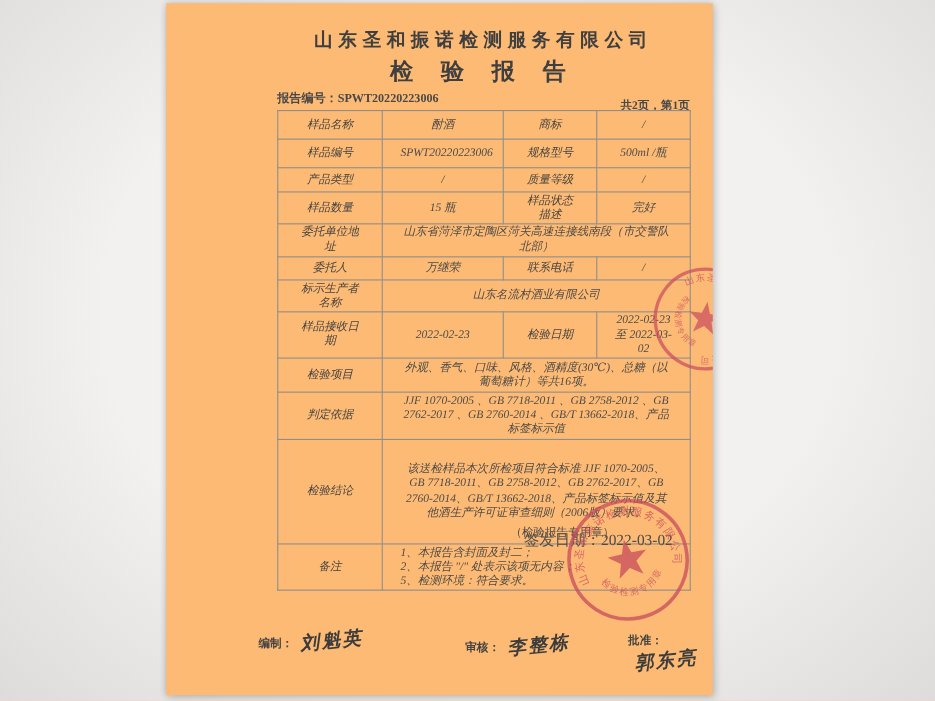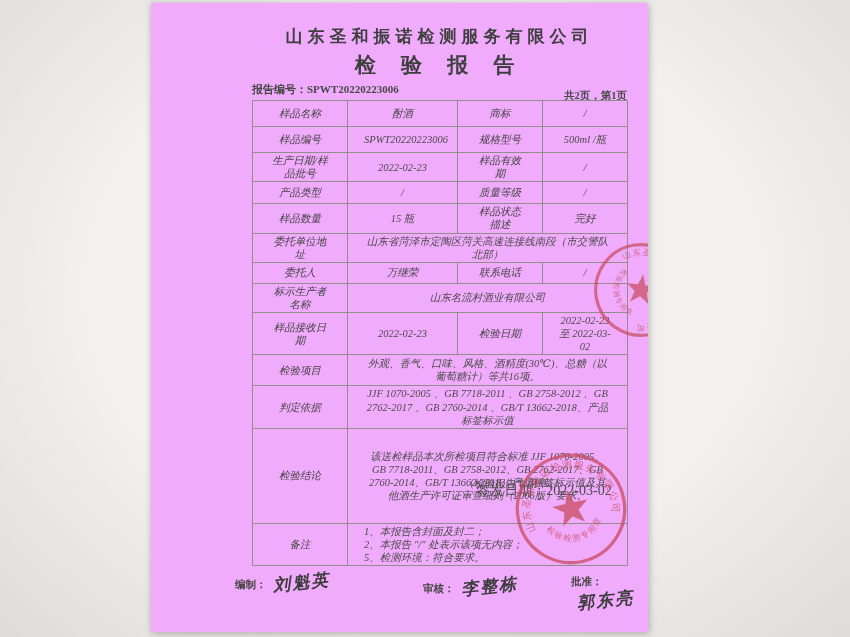--- a/index.html
+++ b/index.html
@@ -5,21 +5,21 @@
   html,body{margin:0;padding:0;}
   body{
     width:850px;height:637px;overflow:hidden;position:relative;
     background:#e7e6e4;
     font-family:"Liberation Serif","DejaVu Serif",serif;
   }
   .backdrop{position:absolute;inset:0;
     background:radial-gradient(ellipse at 50% 45%, #f2f1ef 55%, #dddcda 100%);}
   .paper{
     position:absolute;left:151px;top:3px;width:497px;height:629px;
-    background:#f0abfc;
+    background:#fdba74;
     box-shadow:0 0 6px rgba(0,0,0,.18), 2px 3px 8px rgba(0,0,0,.12);
     overflow:hidden;
   }
   .abs{position:absolute;}
   .company-title{left:101px;top:22px;width:375px;text-align:center;
     font-size:17px;font-weight:bold;letter-spacing:5px;color:#3f3f3f;}
   .report-title{left:101px;top:48px;width:375px;text-align:center;
     font-size:21px;font-weight:bold;letter-spacing:10px;color:#3f3f3f;}
   .report-no{left:101px;top:79px;font-size:11px;font-weight:bold;color:#484848;}
   .page-info{left:101px;top:86px;width:375px;text-align:right;
@@ -72,26 +72,20 @@
       <td class="lbl">样品名称</td>
       <td>酎酒</td>
       <td class="lbl">商标</td>
       <td>/</td>
     </tr>
     <tr style="height:26px">
       <td class="lbl">样品编号</td>
       <td>SPWT20220223006</td>
       <td class="lbl">规格型号</td>
       <td>500ml /瓶</td>
-    </tr>
-    <tr style="height:25px">
-      <td class="lbl">生产日期/样品批号</td>
-      <td>2022-02-23</td>
-      <td class="lbl">样品有效期</td>
-      <td>/</td>
     </tr>
     <tr style="height:22px">
       <td class="lbl">产品类型</td>
       <td>/</td>
       <td class="lbl">质量等级</td>
       <td>/</td>
     </tr>
     <tr style="height:22px">
       <td class="lbl">样品数量</td>
       <td>15 瓶</td>

